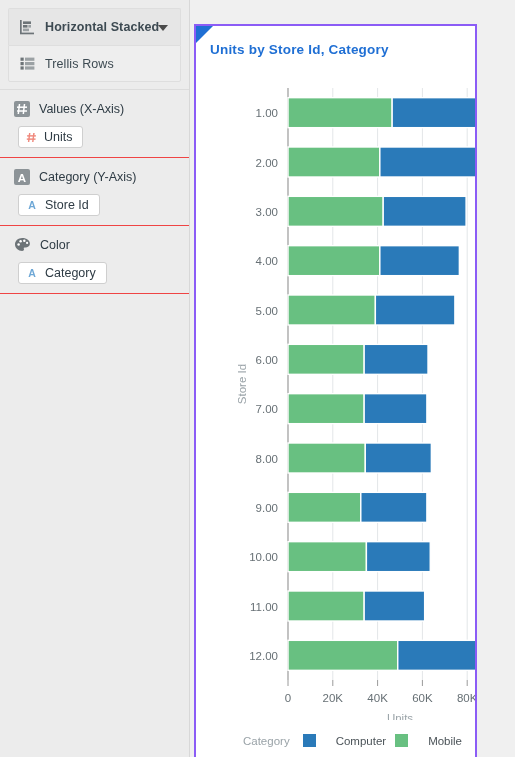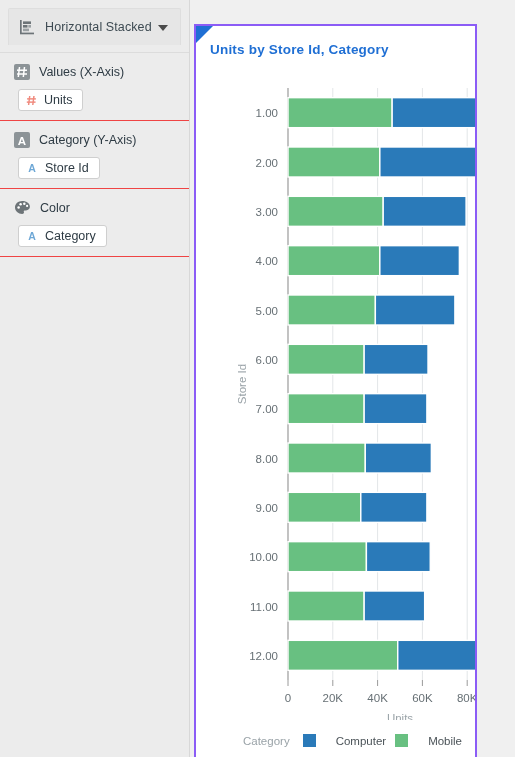--- a/index.html
+++ b/index.html
@@ -25,21 +25,21 @@
   }
   .sb-row {
     display: flex; align-items: center;
     height: 37px;
     padding: 0 10px;
     border: 1px solid #dedede;
     border-bottom: none;
     background: #eeeeee;
     position: relative;
   }
-  .sb-row:first-child { background: #e6e6e6; border-radius: 2px 2px 0 0; }
+  .sb-row:first-child { background: #e6e6e6; border-radius: 2px 2px 0 0; font-weight: bold; }
   .sb-row.last { border-bottom: 1px solid #dedede; border-radius: 0 0 2px 2px; }
   .sb-row .lbl {
     font-size: 12.5px; color: #3d4a52; margin-left: 9px;
     letter-spacing: .1px; white-space: nowrap;
   }
   .caret {
     position: absolute; right: 12px; top: 50%;
     width: 0; height: 0; margin-top: -2px;
     border-left: 5px solid transparent;
     border-right: 5px solid transparent;
@@ -122,20 +122,33 @@
             <rect x="4" y="6" width="4.5" height="2.6" fill="#6d7478"></rect>
             <rect x="9.3" y="6" width="2.7" height="2.6" fill="#9ba1a4"></rect>
             <rect x="4" y="9.6" width="6" height="2.6" fill="#9ba1a4"></rect>
           </svg>
         </span>
         <span class="lbl">Horizontal Stacked</span>
         <span class="caret"></span>
       </div>
 
 
+      <div class="sb-row last">
+        <span class="ic">
+          <svg width="17" height="17" viewBox="0 0 17 17">
+            <rect x="1.5" y="2.6" width="3.2" height="3.2" fill="#6d7478"></rect>
+            <rect x="6" y="2.6" width="9.4" height="3.2" fill="#9ba1a4"></rect>
+            <rect x="1.5" y="7" width="3.2" height="3.2" fill="#6d7478"></rect>
+            <rect x="6" y="7" width="9.4" height="3.2" fill="#9ba1a4"></rect>
+            <rect x="1.5" y="11.4" width="3.2" height="3.2" fill="#6d7478"></rect>
+            <rect x="6" y="11.4" width="9.4" height="3.2" fill="#9ba1a4"></rect>
+          </svg>
+        </span>
+        <span class="lbl">Trellis Rows</span>
+      </div>
     </div>
 
     <div class="shelf first">
       <div class="shelf-head">
         <span class="ic">
           <svg width="16" height="16" viewBox="0 0 16 16">
             <rect x="0" y="0" width="16" height="16" rx="2" fill="#8c9397"></rect>
             <g stroke="#ffffff" stroke-width="1.5">
               <line x1="5.5" y1="3" x2="4.3" y2="13"></line>
               <line x1="10.5" y1="3" x2="9.3" y2="13"></line>

